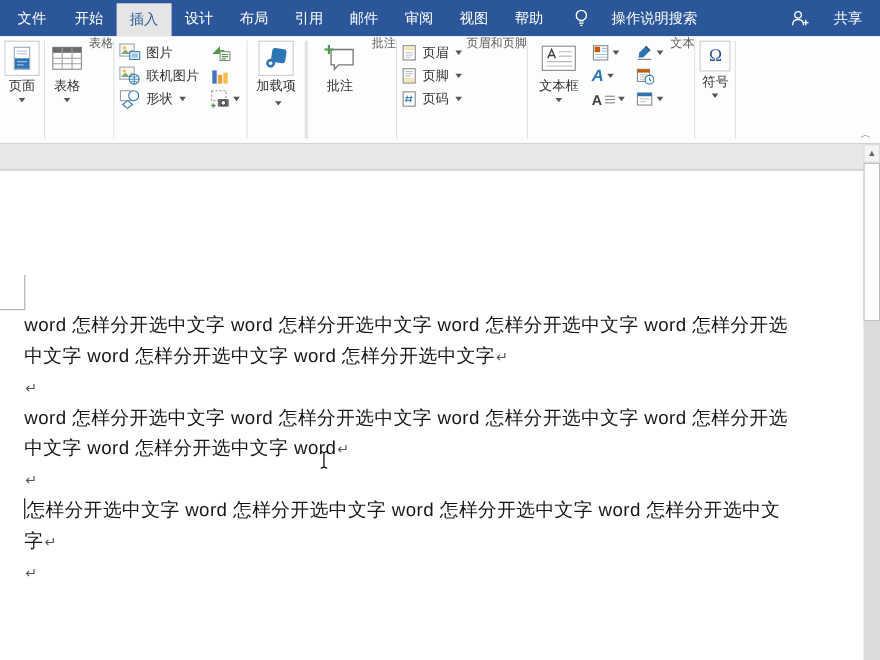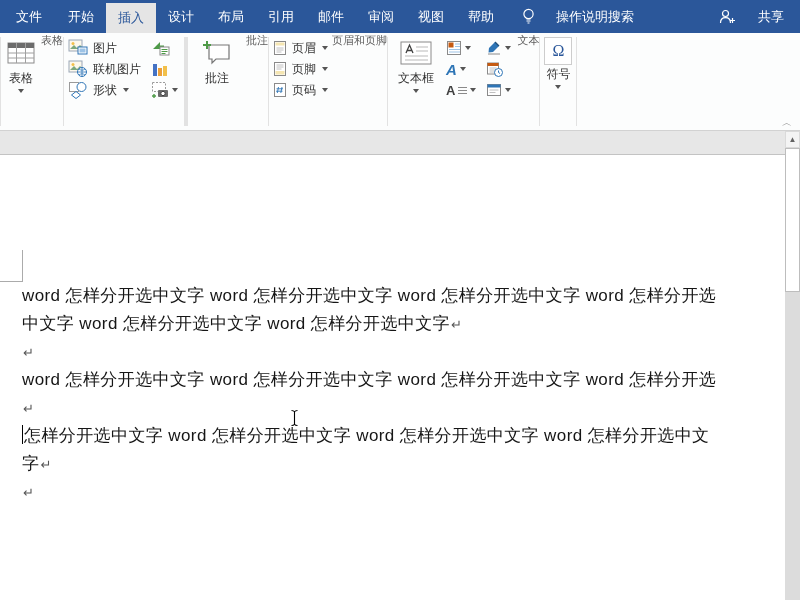--- a/index.html
+++ b/index.html
@@ -95,20 +95,34 @@
         <path d="M13.5 9 v5 M11 11.5 h5" stroke="#fff" stroke-width="1.2"></path>
       </svg>
     </span>
     <span>共享</span>
   </div>
 </div>
 
 <div class="ribbon">
 
   <div class="rgroup">
+    <div class="rg-body">
+      <div class="bb">
+        <div class="bicon boxed">
+          <svg width="22" height="24" viewBox="0 0 22 24">
+            <rect x="4" y="2" width="14" height="20" fill="#fff" stroke="#9aa7b8"></rect>
+            <path d="M6.5 5.5 h9 M6.5 8 h9" stroke="#c0c7d1"></path>
+            <rect x="4.5" y="12" width="13" height="9.5" fill="#2e75b6"></rect>
+            <path d="M6.5 15 h9 M6.5 18 h6" stroke="#9fc1e4"></path>
+          </svg>
+        </div>
+        <div class="blabel">页面</div>
+        <span class="dda"></span>
+      </div>
+    </div>
     <div class="rg-label"></div>
   </div>
   <div class="rsep"></div>
 
   <div class="rgroup">
     <div class="rg-body">
       <div class="bb">
         <div class="bicon">
           <svg width="30" height="26" viewBox="0 0 30 26">
             <rect x="2" y="3" width="26" height="20" fill="#fff" stroke="#8a8a8a"></rect>
@@ -192,20 +206,34 @@
             </svg>
           </span>
           <span class="dda"></span>
         </div>
       </div>
     </div>
   </div>
   <div class="rsep"></div>
 
   <div class="rgroup">
+    <div class="rg-body">
+      <div class="bb" style="width:44px;">
+        <div class="bicon boxed">
+          <svg width="22" height="22" viewBox="0 0 22 22">
+            <rect x="7" y="2" width="13" height="13" rx="2.5" fill="#2e75b6" transform="rotate(8 13 8)"></rect>
+            <circle cx="6" cy="15.5" r="4" fill="#2e75b6"></circle>
+            <circle cx="6" cy="15.5" r="1.6" fill="#fff"></circle>
+          </svg>
+        </div>
+        <div class="blabel" style="width:36px;">
+          <span>加载项</span><span class="dda" style="margin-left:3px;"></span>
+        </div>
+      </div>
+    </div>
     <div class="rg-label"></div>
   </div>
   <div class="rsep"></div>
 
   <div class="rsep"></div>
 
   <div class="rgroup">
     <div class="rg-label"></div>
   </div>
   <div class="rsep"></div>
@@ -364,20 +392,21 @@
 <div class="page"></div>
 
 <div class="cropmark-v"></div>
 <div class="cropmark-h"></div>
 
 <div class="doctext">
   <div class="dline"><span>word 怎样分开选中文字 word 怎样分开选中文字 word 怎样分开选中文字 word 怎样分开选</span><span class="pmark"></span></div>
   <div class="dline"><span>中文字 word 怎样分开选中文字 word 怎样分开选中文字</span><span class="pmark">↵</span></div>
   <div class="dline"><span></span><span class="pmark">↵</span></div>
   <div class="dline"><span>word 怎样分开选中文字 word 怎样分开选中文字 word 怎样分开选中文字 word 怎样分开选</span><span class="pmark"></span></div>
+  <div class="dline"><span>中文字 word 怎样分开选中文字 word</span><span class="pmark">↵</span></div>
   <div class="dline"><span></span><span class="pmark">↵</span></div>
   <div class="dline"><span class="caret"></span><span>怎样分开选中文字 word 怎样分开选中文字 word 怎样分开选中文字 word 怎样分开选中文</span><span class="pmark"></span></div>
   <div class="dline"><span>字</span><span class="pmark">↵</span></div>
   <div class="dline"><span></span><span class="pmark">↵</span></div>
 </div>
 
 <div class="ibeam">
   <svg width="11" height="18" viewBox="0 0 11 18">
     <path d="M2.5 1.5 c1.5 0 2.5 0.5 3 1.3 c0.5-0.8 1.5-1.3 3-1.3 M5.5 2.8 v12.4 M2.5 16.5 c1.5 0 2.5-0.5 3-1.3 c0.5 0.8 1.5 1.3 3 1.3" fill="none" stroke="#000" stroke-width="1.1"></path>
   </svg>

